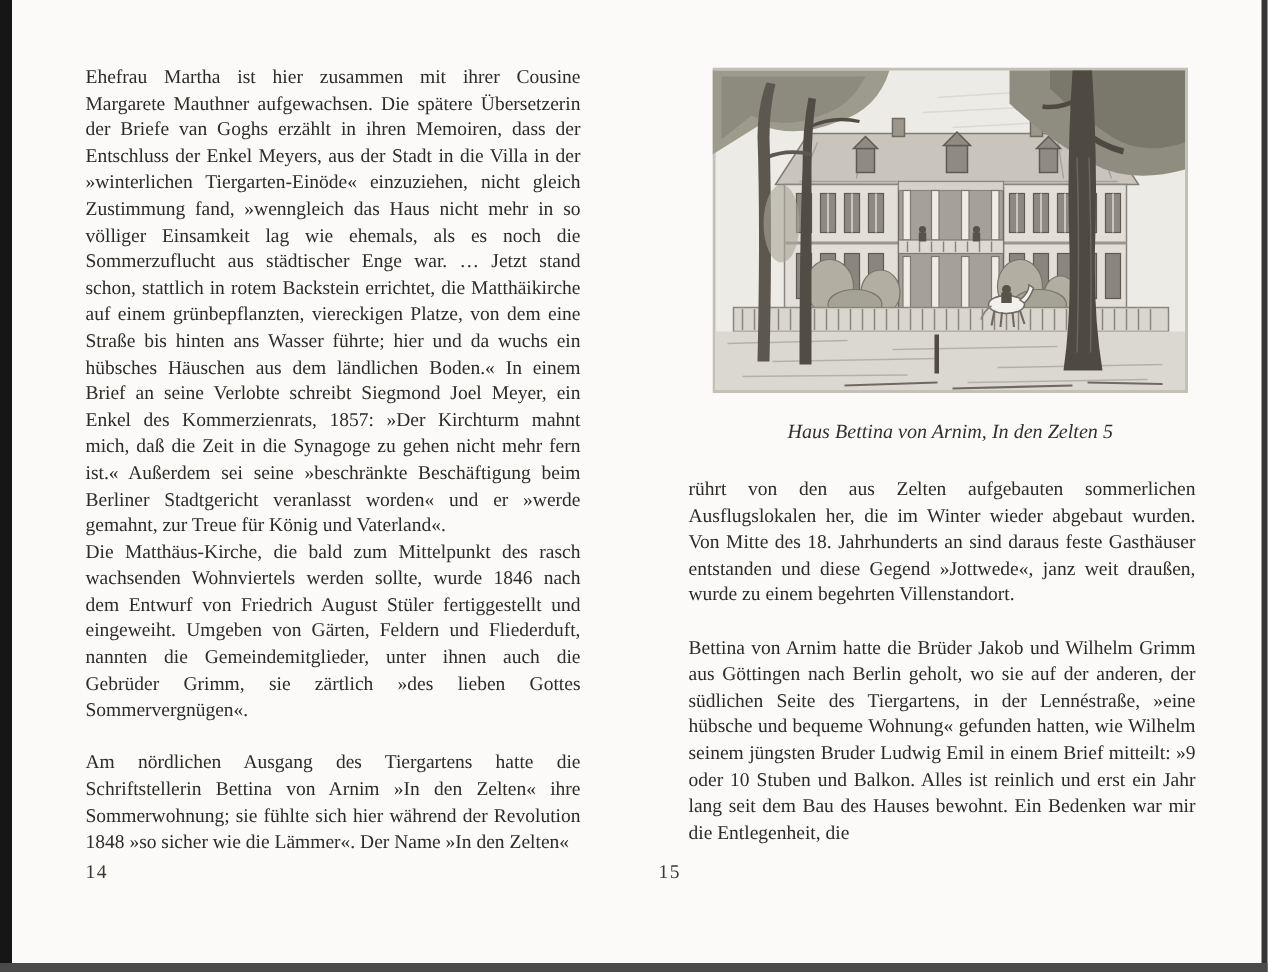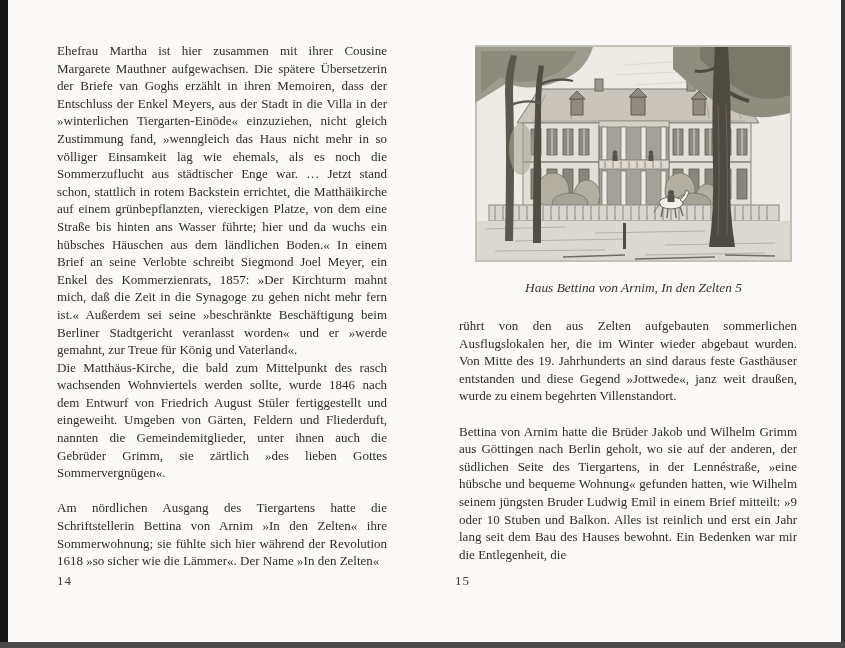--- a/index.html
+++ b/index.html
@@ -25,40 +25,40 @@
   .text-block p.gap{margin-top:17.6px;}
 
   #left-text{left:57px;top:42px;width:330px;}
   #right-text{left:459px;top:317px;width:338px;}
 
   .page-number{
     position:absolute;top:573px;
     font-size:13px;letter-spacing:1px;text-align:left;color:#3a3833;
   }
   #left-page-number{left:57px;width:330px;}
-  #right-page-number{left:455px;width:338px;}
+  #right-page-number{left:439px;width:338px;}
 
   figure{position:absolute;left:475px;top:45px;width:317px;margin:0;}
   figure svg{display:block;width:317px;height:217px;}
   figcaption{
     margin-top:18px;text-align:center;
     font-style:italic;font-size:13.4px;color:#33312d;
   }
 </style>
 </head>
 <body>
 
 <div class="edge edge-left"></div>
 <div class="edge edge-right"></div>
 <div class="edge edge-bottom"></div>
 
 <div id="left-text" class="text-block">
     <p>Ehefrau Martha ist hier zusammen mit ihrer Cousine Margarete Mauthner aufgewachsen. Die spätere Übersetzerin der Briefe van Goghs erzählt in ihren Memoiren, dass der Entschluss der Enkel Meyers, aus der Stadt in die Villa in der »winterlichen Tiergarten-Einöde« einzuziehen, nicht gleich Zustimmung fand, »wenngleich das Haus nicht mehr in so völliger Einsamkeit lag wie ehemals, als es noch die Sommerzuflucht aus städtischer Enge war. … Jetzt stand schon, stattlich in rotem Backstein errichtet, die Matthäikirche auf einem grünbepflanzten, viereckigen Platze, von dem eine Straße bis hinten ans Wasser führte; hier und da wuchs ein hübsches Häuschen aus dem ländlichen Boden.« In einem Brief an seine Verlobte schreibt Siegmond Joel Meyer, ein Enkel des Kommerzienrats, 1857: »Der Kirchturm mahnt mich, daß die Zeit in die Synagoge zu gehen nicht mehr fern ist.« Außerdem sei seine »beschränkte Beschäftigung beim Berliner Stadtgericht veranlasst worden« und er »werde gemahnt, zur Treue für König und Vaterland«.</p>
     <p>Die Matthäus-Kirche, die bald zum Mittelpunkt des rasch wachsenden Wohnviertels werden sollte, wurde 1846 nach dem Entwurf von Friedrich August Stüler fertiggestellt und eingeweiht. Umgeben von Gärten, Feldern und Fliederduft, nannten die Gemeindemitglieder, unter ihnen auch die Gebrüder Grimm, sie zärtlich »des lieben Gottes Sommervergnügen«.</p>
-    <p class="gap">Am nördlichen Ausgang des Tiergartens hatte die Schriftstellerin Bettina von Arnim »In den Zelten« ihre Sommerwohnung; sie fühlte sich hier während der Revolution 1618 »so sicher wie die Lämmer«. Der Name »In den Zelten«</p>
+    <p class="gap">Am nördlichen Ausgang des Tiergartens hatte die Schriftstellerin Bettina von Arnim »In den Zelten« ihre Sommerwohnung; sie fühlte sich hier während der Revolution 1848 »so sicher wie die Lämmer«. Der Name »In den Zelten«</p>
   </div>
 <div id="left-page-number" class="page-number">14</div>
 
 <figure>
   <svg viewBox="0 0 317 217" aria-hidden="true">
 
     <rect x="0" y="0" width="317" height="217" fill="#edebe6"></rect>
     <rect x="1" y="1" width="315" height="215" fill="none" stroke="#c3c0b8" stroke-width="2"></rect>
     <g stroke="#dcd9d2" stroke-width="1">
       <line x1="150" y1="20" x2="210" y2="16"></line>
@@ -261,16 +261,16 @@
       <g stroke="#6a665d" stroke-width="1">
         <path d="M243,60 q2,60 0,130" fill="none"></path>
           <path d="M251,60 q2,60 1,130" fill="none"></path>
       </g>
     </g>
   </svg>
   <figcaption>Haus Bettina von Arnim, In den Zelten 5</figcaption>
 </figure>
 
 <div id="right-text" class="text-block">
-    <p>rührt von den aus Zelten aufgebauten sommerlichen Ausflugslokalen her, die im Winter wieder abgebaut wurden. Von Mitte des 19. Jahrhunderts an sind daraus feste Gasthäuser entstanden und diese Gegend »Jottwede«, janz weit draußen, wurde zu einem begehrten Villenstandort.</p>
+    <p>rührt von den aus Zelten aufgebauten sommerlichen Ausflugslokalen her, die im Winter wieder abgebaut wurden. Von Mitte des 18. Jahrhunderts an sind daraus feste Gasthäuser entstanden und diese Gegend »Jottwede«, janz weit draußen, wurde zu einem begehrten Villenstandort.</p>
     <p class="gap">Bettina von Arnim hatte die Brüder Jakob und Wilhelm Grimm aus Göttingen nach Berlin geholt, wo sie auf der anderen, der südlichen Seite des Tiergartens, in der Lennéstraße, »eine hübsche und bequeme Wohnung« gefunden hatten, wie Wilhelm seinem jüngsten Bruder Ludwig Emil in einem Brief mitteilt: »9 oder 10 Stuben und Balkon. Alles ist reinlich und erst ein Jahr lang seit dem Bau des Hauses bewohnt. Ein Bedenken war mir die Entlegenheit, die</p>
   </div>
 <div id="right-page-number" class="page-number">15</div>
 
 </body></html>

